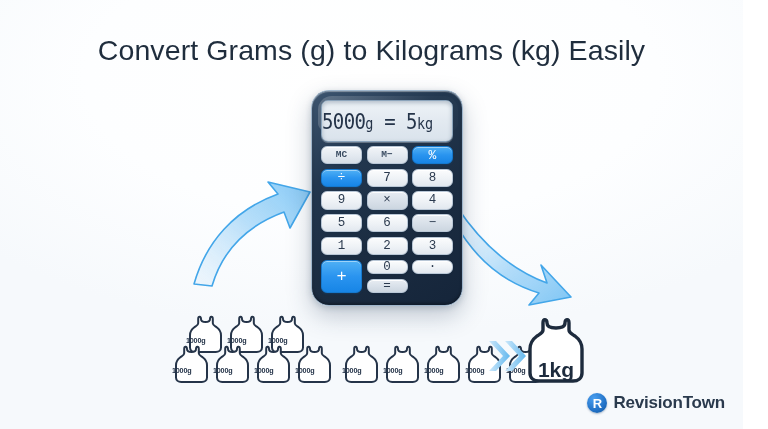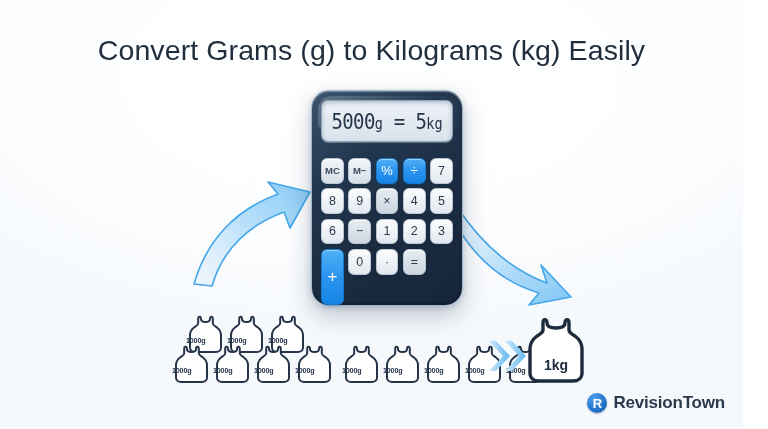--- a/index.html
+++ b/index.html
@@ -63,40 +63,40 @@
 
   #calc-screen {
     position: relative;
     height: 42px;
     border-radius: 7px;
     background: linear-gradient(180deg, #eef3f7 0%, #e3eaf1 48%, #dae3ec 100%);
     border: 1.5px solid #8ba4bb;
     box-shadow: inset 0 2px 4px rgba(40,65,95,0.30), 0 1px 0 rgba(255,255,255,0.30);
     display: flex;
     align-items: center;
-    justify-content: center;
     overflow: hidden;
   }
   #calc-screen-text {
     font-family: "DejaVu Sans Mono", monospace;
     font-size: 19px;
     letter-spacing: -0.6px;
     color: #253449;
     white-space: nowrap;
     transform: scaleY(1.12);
   }
   #calc-screen-text .unit { font-size: 13.5px; letter-spacing: 0px; }
 
   #keypad {
-    margin-top: 16px;
+    margin-top: 4px;
     display: grid;
-    grid-template-columns: repeat(5, 1fr);
+    grid-template-columns: repeat(3, 1fr);
     grid-template-rows: repeat(5, 1fr);
     gap: 4.5px;
     height: 147px;
+    font-family: Liberation Mono, monospace;
   }
   .key {
     border-radius: 6px;
     display: flex;
     align-items: center;
     justify-content: center;
     font-size: 12.5px;
     font-weight: 500;
     color: #2b3a4e;
     background: linear-gradient(180deg, #fbfcfd 0%, #eef2f6 55%, #e2e8ef 100%);
@@ -135,22 +135,22 @@
     text-align: left;
     font-size: 7.2px;
     font-weight: 700;
     color: #253449;
     letter-spacing: -0.2px;
   }
 
   #big-weight { position: absolute; left: 523px; top: 316px; width: 66px; height: 70px; }
   #big-weight svg { display: block; width: 100%; height: 100%; }
   #big-weight .lbl {
-    position: absolute; left: 0; right: 0; bottom: 13px;
-    text-align: center; font-size: 14px; font-weight: 700; color: #1d2b3d; margin-top: 16px;
+    position: absolute; left: 0; right: 0; bottom: 4px;
+    text-align: center; font-size: 21px; font-weight: 700; color: #1d2b3d; margin-top: 16px;
   }
 
   #chevrons { position: absolute; left: 487px; top: 338px; }
 
   
   #logo {
     position: absolute;
     right: 18px;
     bottom: 16px;
     display: flex;

